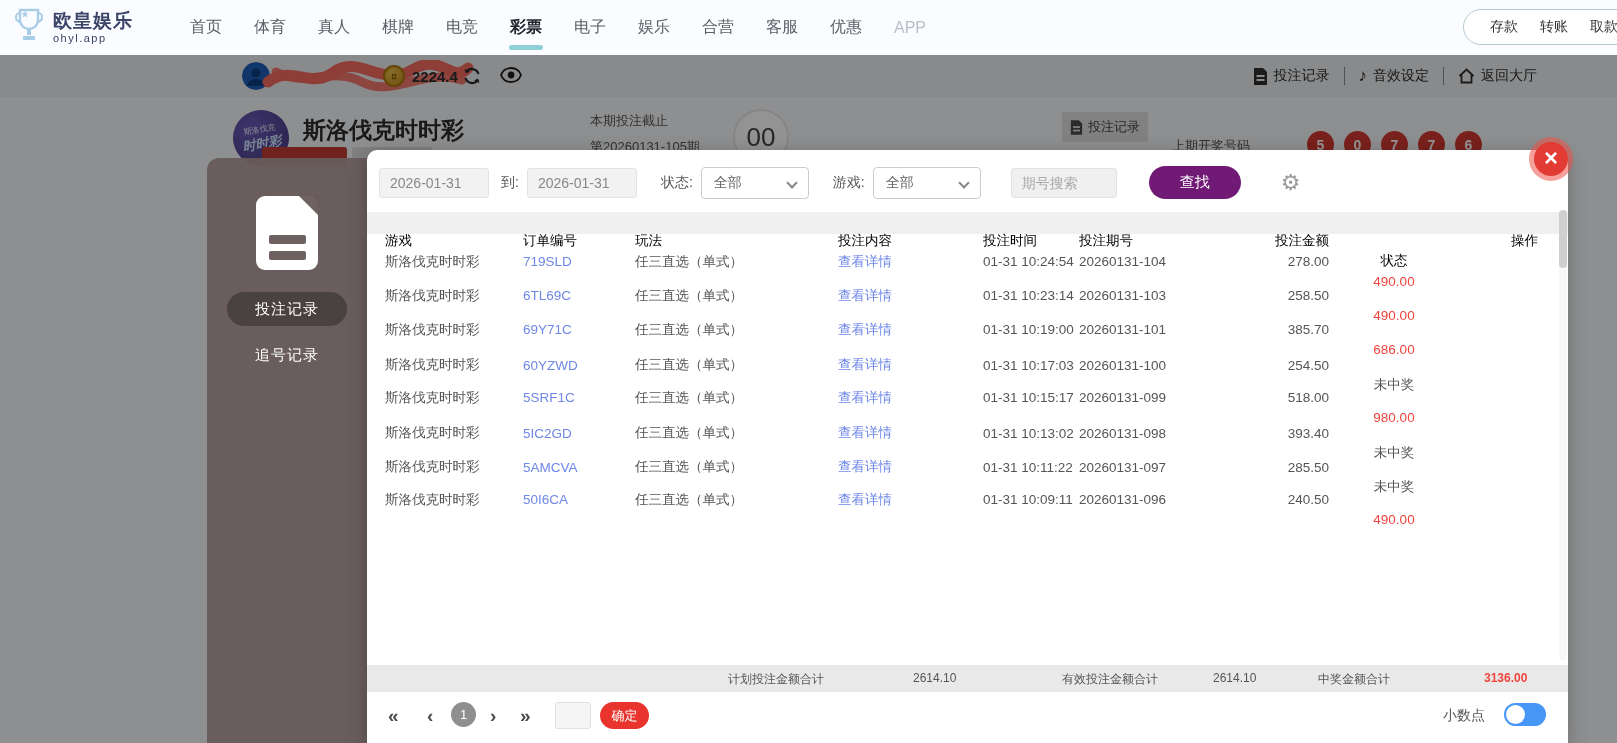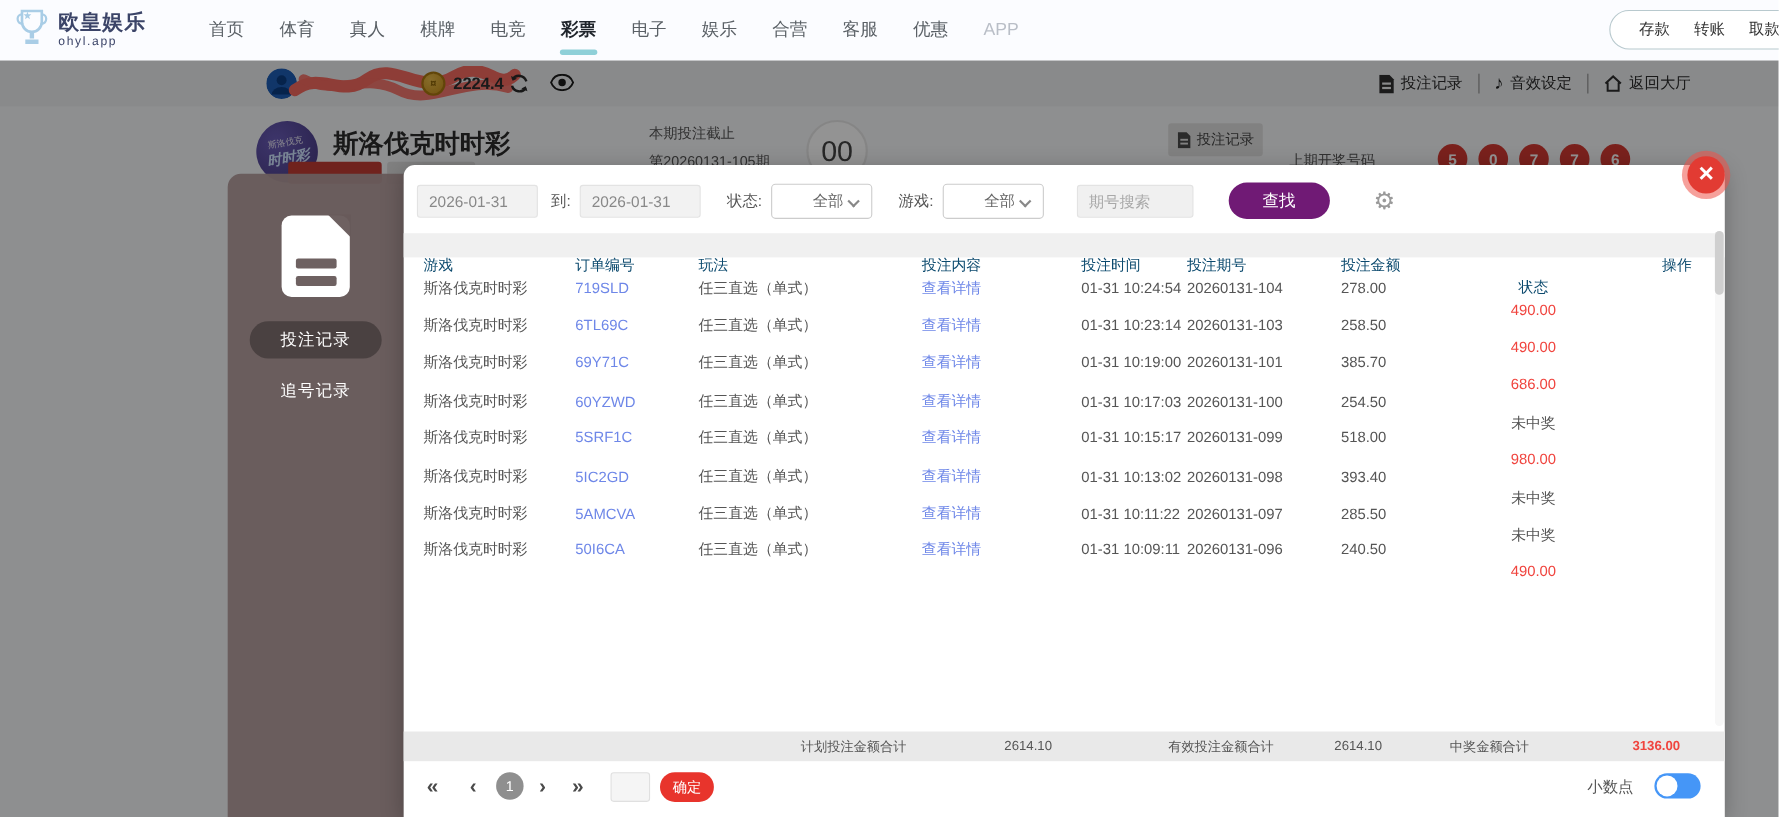--- a/index.html
+++ b/index.html
@@ -68,33 +68,33 @@
   .modal { position:absolute; left:367px; top:150px; width:1201px; height:593px; background:#fff; border-radius:10px 10px 0 0; z-index:100; box-shadow:0 4px 20px rgba(0,0,0,.25); }
   .close-btn { position:absolute; right:0px; top:-8px; width:34px; height:34px; border-radius:50%; background:#e23b33; color:#fff; font-size:24px; font-weight:bold; line-height:32px; text-align:center; cursor:pointer; box-shadow:0 0 0 5px rgba(238,82,72,.55); z-index:5; }
 
   
   .filters { display:flex; align-items:center; padding:16px 0 0 12px; gap:8px; }
   .pill { height:30px; border-radius:16px; display:flex; align-items:center; justify-content:center; padding:0 13px; font-size:14px; cursor:pointer; border:1px solid #b9b9b9; color:#444; background:#fff; white-space:nowrap; }
   .pill.active { background:#f4504a; border-color:#f4504a; color:#fff; }
   .date-input { width:110px; height:30px; background:#f2f2f2; border:1px solid #e3e3e3; border-radius:3px; font-size:14px; color:#888; padding:0 10px; font-family:inherit; }
   .flabel { font-size:14px; color:#555; white-space:nowrap; }
   .to-label { margin-left:4px; }
-  .sel { position:relative; width:92px; height:32px; border:1px solid #ccc; border-radius:4px; display:flex; align-items:center; padding-left:12px; font-size:14px; color:#666; cursor:pointer; background:#fff;justify-content:center; }
+  .sel { position:relative; width:108px; height:32px; border:1px solid #ccc; border-radius:4px; display:flex; align-items:center; padding-left:12px; font-size:14px; color:#666; cursor:pointer; background:#fff; }
   .sel .chev { position:absolute; right:12px; top:11px; width:8px; height:8px; border-right:2px solid #888; border-bottom:2px solid #888; transform:rotate(45deg); }
   .search-input { width:106px; height:30px; background:#f0f0f0; border:1px solid #e3e3e3; border-radius:3px; font-size:14px; color:#555; padding:0 10px; margin-left:22px; font-family:inherit; }
   .search-input::placeholder { color:#a9a9a9; }
   .find-btn { width:92px; height:33px; border:none; border-radius:17px; background:#701a75; color:#fff; font-size:15px; cursor:pointer; margin-left:24px; font-family:inherit; }
   .gear { font-size:22px; color:#9a9a9a; margin-left:32px; cursor:pointer; line-height:1; }
   .ml18 { margin-left:16px; }
 
   
   .tbl { margin-top:13px; }
   .trow { display:grid; grid-template-columns:138px 112px 203px 145px 96px 140px 110px 130px 1fr; padding:0 30px 0 18px; align-items:center; height:34px; font-size:13.5px; color:#555; }
-  .trow.thead { background:#f0f0f0; height:22px; color:#0c4a6e; }
-  .trow .c-amount { }
+  .trow.thead { background:#f0f0f0; height:22px; color:#000000; }
+  .trow .c-amount { text-align:right; }
   .trow .c-status { text-align:center;margin-top:40px; }
   .trow .c-op { text-align:right; }
   .order-id { color:#6e87e8; cursor:pointer; }
   .detail-link { color:#6e87e8; cursor:pointer; }
   .status-win { color:#f0443e; }
 
   
   .summary { position:absolute; left:0; top:515px; width:100%; height:27px; background:#e9e9e9; font-size:12px; color:#555; }
   .summary span { position:absolute; top:6px; white-space:nowrap; }
   .sum-l1 { left:361px; } .sum-v1 { left:546px; }

